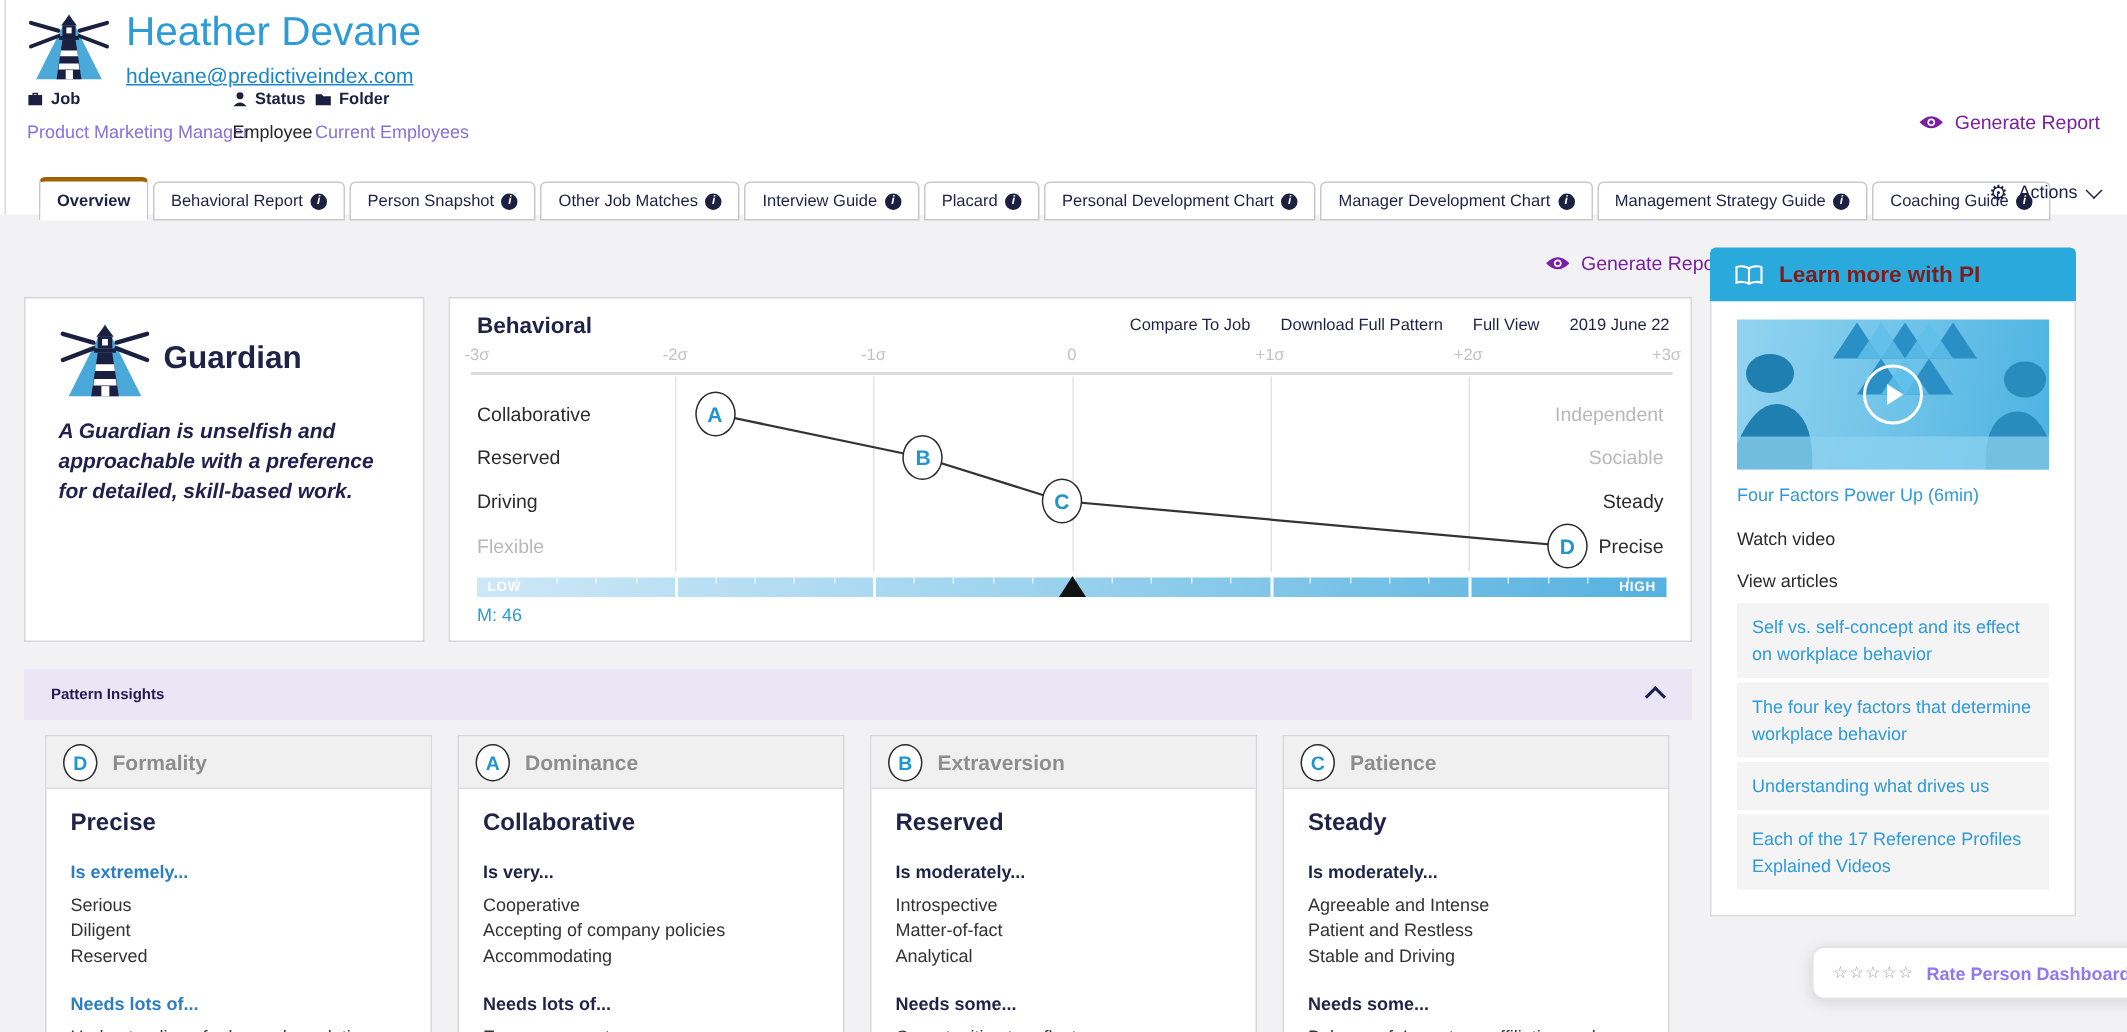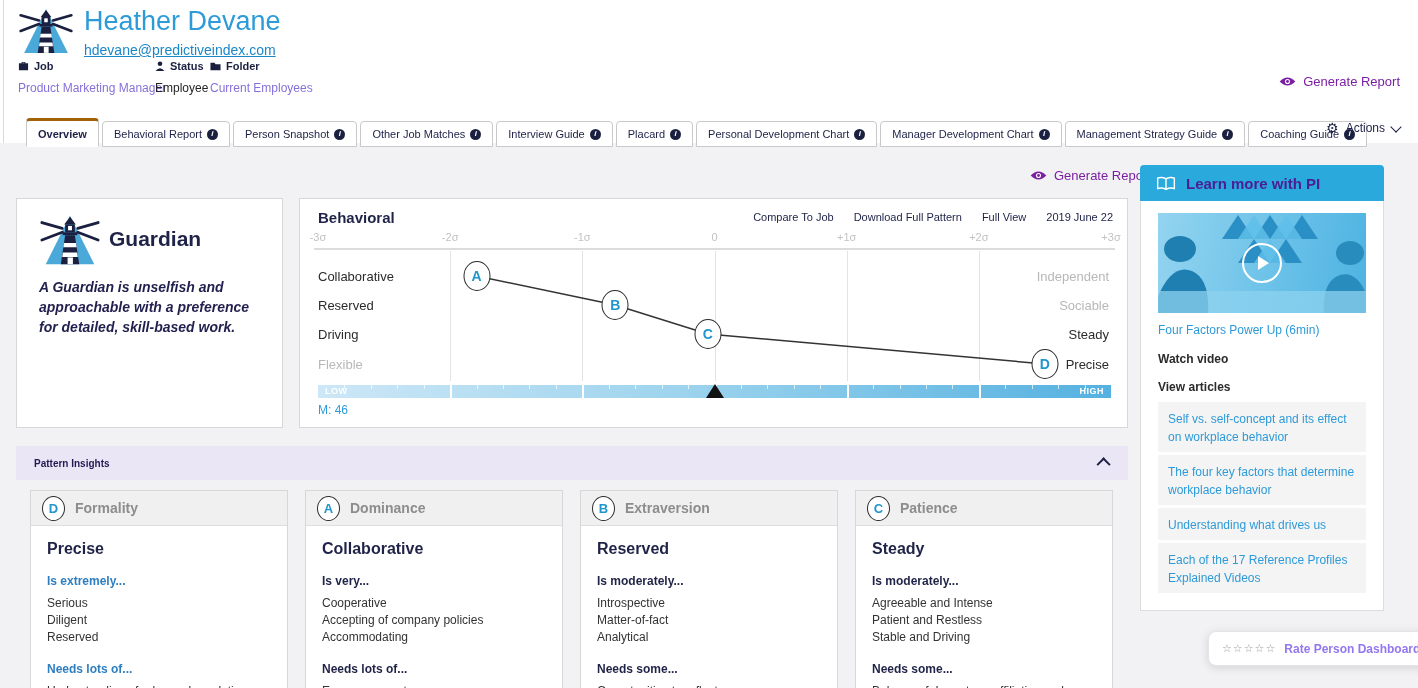--- a/index.html
+++ b/index.html
@@ -90,32 +90,32 @@
   .ic-heading{font-size:16px;font-weight:bold;color:#1f2347;margin-bottom:16px;}
   .sec{margin-top:16px;}
   .sec:first-of-type{margin-top:0;}
   .sec-label{font-size:12px;font-weight:bold;color:#1f2347;margin-bottom:7px;}
   .insight-card.accent .sec-label{color:#2e7fc2;}
   .sec-item{font-size:12px;color:#333;line-height:17px;}
 
   
   .learn-header{position:absolute;left:1140px;top:165px;width:244px;height:36px;background:#29a9dc;
                 border-radius:4px 4px 0 0;box-sizing:border-box;display:flex;align-items:center;gap:10px;
-                padding:0 16px;color:#4c1d95;font-size:15px;font-weight:bold;}
+                padding:0 16px;color:#7f1d1d;font-size:15px;font-weight:bold;}
   .learn-panel{position:absolute;left:1140px;top:201px;width:244px;min-height:358px;background:#fff;
                border:1px solid #dcdcdc;border-top:none;box-sizing:border-box;padding:12px 17px 14px;}
   .thumb{position:relative;width:208px;height:100px;overflow:hidden;cursor:pointer;
          background:linear-gradient(100deg,#93d4f0,#4db3e2);}
   .thumb svg{position:absolute;left:0;top:0;}
   .play-ring{position:absolute;left:50%;top:50%;transform:translate(-50%,-50%);width:36px;height:36px;
              border:2px solid #fff;border-radius:50%;display:grid;place-items:center;}
   .play-tri{width:0;height:0;border-top:7px solid transparent;border-bottom:7px solid transparent;
             border-left:11px solid #fff;margin-left:3px;}
   .blue-link{color:#2e9ad8;font-size:12px;line-height:15px;cursor:pointer;}
-  .panel-label{font-size:12px;color:#2b2b2b;margin:14px 0 8px;font-weight:bold;}
+  .panel-label{font-size:12px;color:#2b2b2b;margin:14px 0 8px;}
   .g-row{background:#f4f4f4;padding:7px 10px;margin-bottom:3px;}
   .video-link-row{margin-top:10px;}
 
   
   .rate-pill{position:absolute;left:1208px;top:631px;height:33px;background:#fff;border:1px solid #e4e4e4;
              border-radius:8px;box-shadow:0 2px 10px rgba(0,0,0,.13);display:flex;align-items:center;
              gap:8px;padding:0 13px;cursor:pointer;}
   .stars{font-size:11px;color:#a3a3a3;letter-spacing:1px;white-space:nowrap;}
   .rate-label{font-size:12px;font-weight:bold;color:#9277ee;white-space:nowrap;}
 

